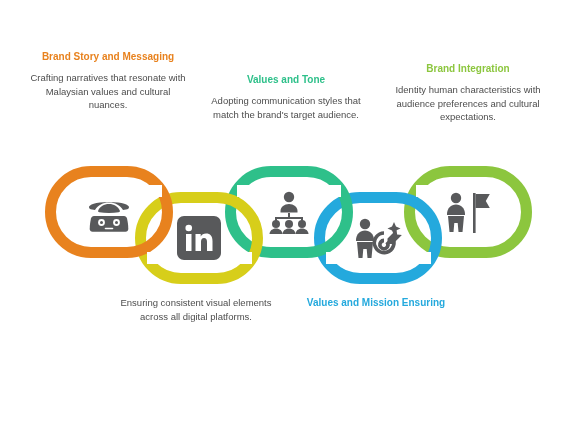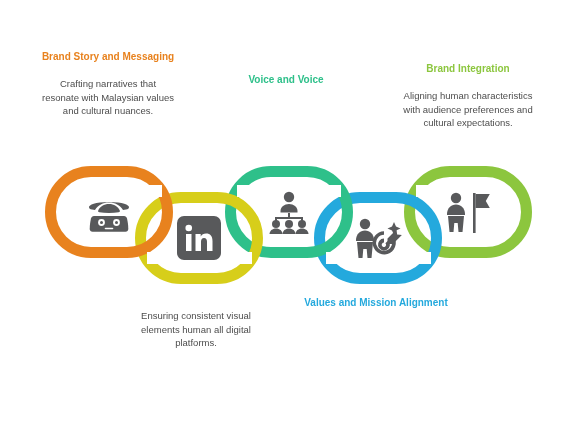--- a/index.html
+++ b/index.html
@@ -30,21 +30,21 @@
   .node-title {
     font-size: 10px;
     font-weight: bold;
     line-height: 14px;
     margin: 0 0 7px 0;
   }
   .node-desc {
     font-size: 9.5px;
     line-height: 13.5px;
     color: #4d4d4d;
-    margin: 13px;
+    margin: 0;
   }
 
   
   .t-brand-story    { left: 28px;  top: 50px;  width: 160px; }
   .t-voice-tone     { left: 206px; top: 73px;  width: 160px; }
   .t-brand-person   { left: 388px; top: 62px;  width: 160px; }
   .t-visual-ident   { left: 115px; top: 296px; width: 162px; }
   .t-values-mission { left: 295px; top: 296px; width: 162px; }
 
   
@@ -86,34 +86,35 @@
 <body>
 
 <div class="stage">
 
   <div class="node-text t-brand-story">
     <div class="node-title" style="color:#e8821e">Brand Story and Messaging</div>
     <div class="node-desc">Crafting narratives that resonate with Malaysian values and cultural nuances.</div>
   </div>
 
   <div class="node-text t-voice-tone">
-    <div class="node-title" style="color:#2ec08a">Voice and Voice</div>
+    <div class="node-title" style="color:#2ec08a">Values and Tone</div>
+    <div class="node-desc">Adopting communication styles that match the brand's target audience.</div>
   </div>
 
   <div class="node-text t-brand-person">
     <div class="node-title" style="color:#8cc63e">Brand Integration</div>
-    <div class="node-desc">Aligning human characteristics with audience preferences and cultural expectations.</div>
+    <div class="node-desc">Identity human characteristics with audience preferences and cultural expectations.</div>
   </div>
 
   <div class="node-text t-visual-ident">
-    <div class="node-desc">Ensuring consistent visual elements human all digital platforms.</div>
+    <div class="node-desc">Ensuring consistent visual elements across all digital platforms.</div>
   </div>
 
   <div class="node-text t-values-mission">
-    <div class="node-title" style="color:#24a9dd">Values and Mission Alignment</div>
+    <div class="node-title" style="color:#24a9dd">Values and Mission Ensuring</div>
   </div>
 
   <div class="link link-1"></div>
   <div class="link link-2"></div>
   <div class="link link-3"></div>
   <div class="link link-4"></div>
   <div class="link link-5"></div>
 
   <div class="mask" style="left:147px;top:185px;width:15px;height:12px;z-index:6;"></div>
   <div class="mask" style="left:147px;top:252px;width:15px;height:12px;z-index:6;"></div>

